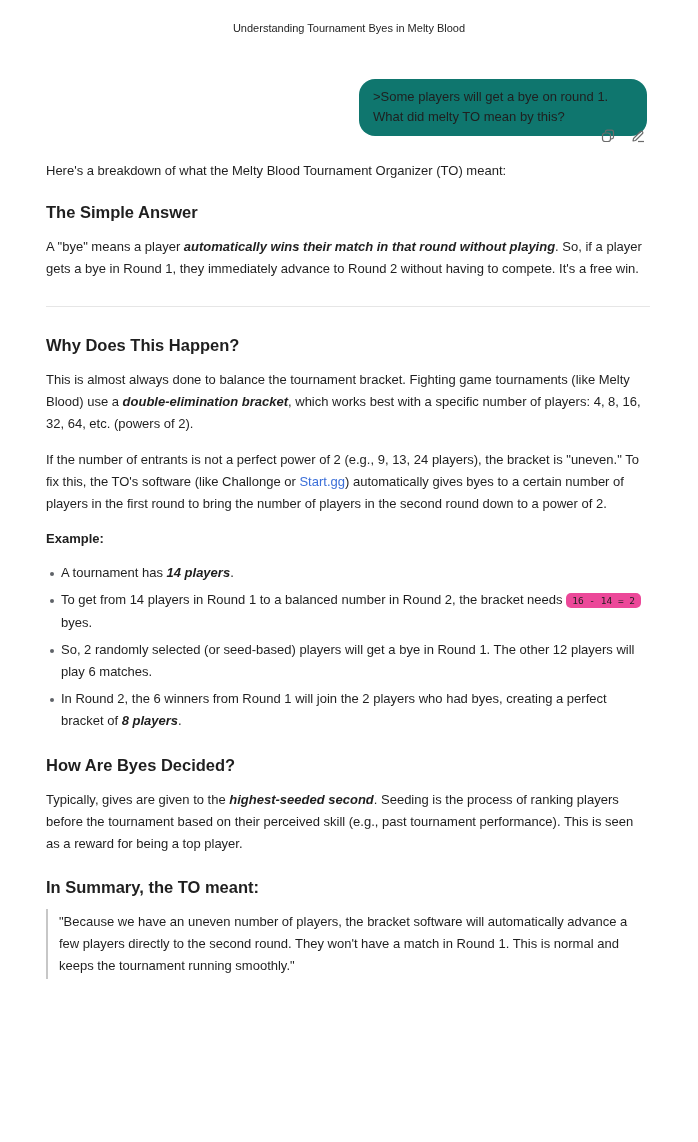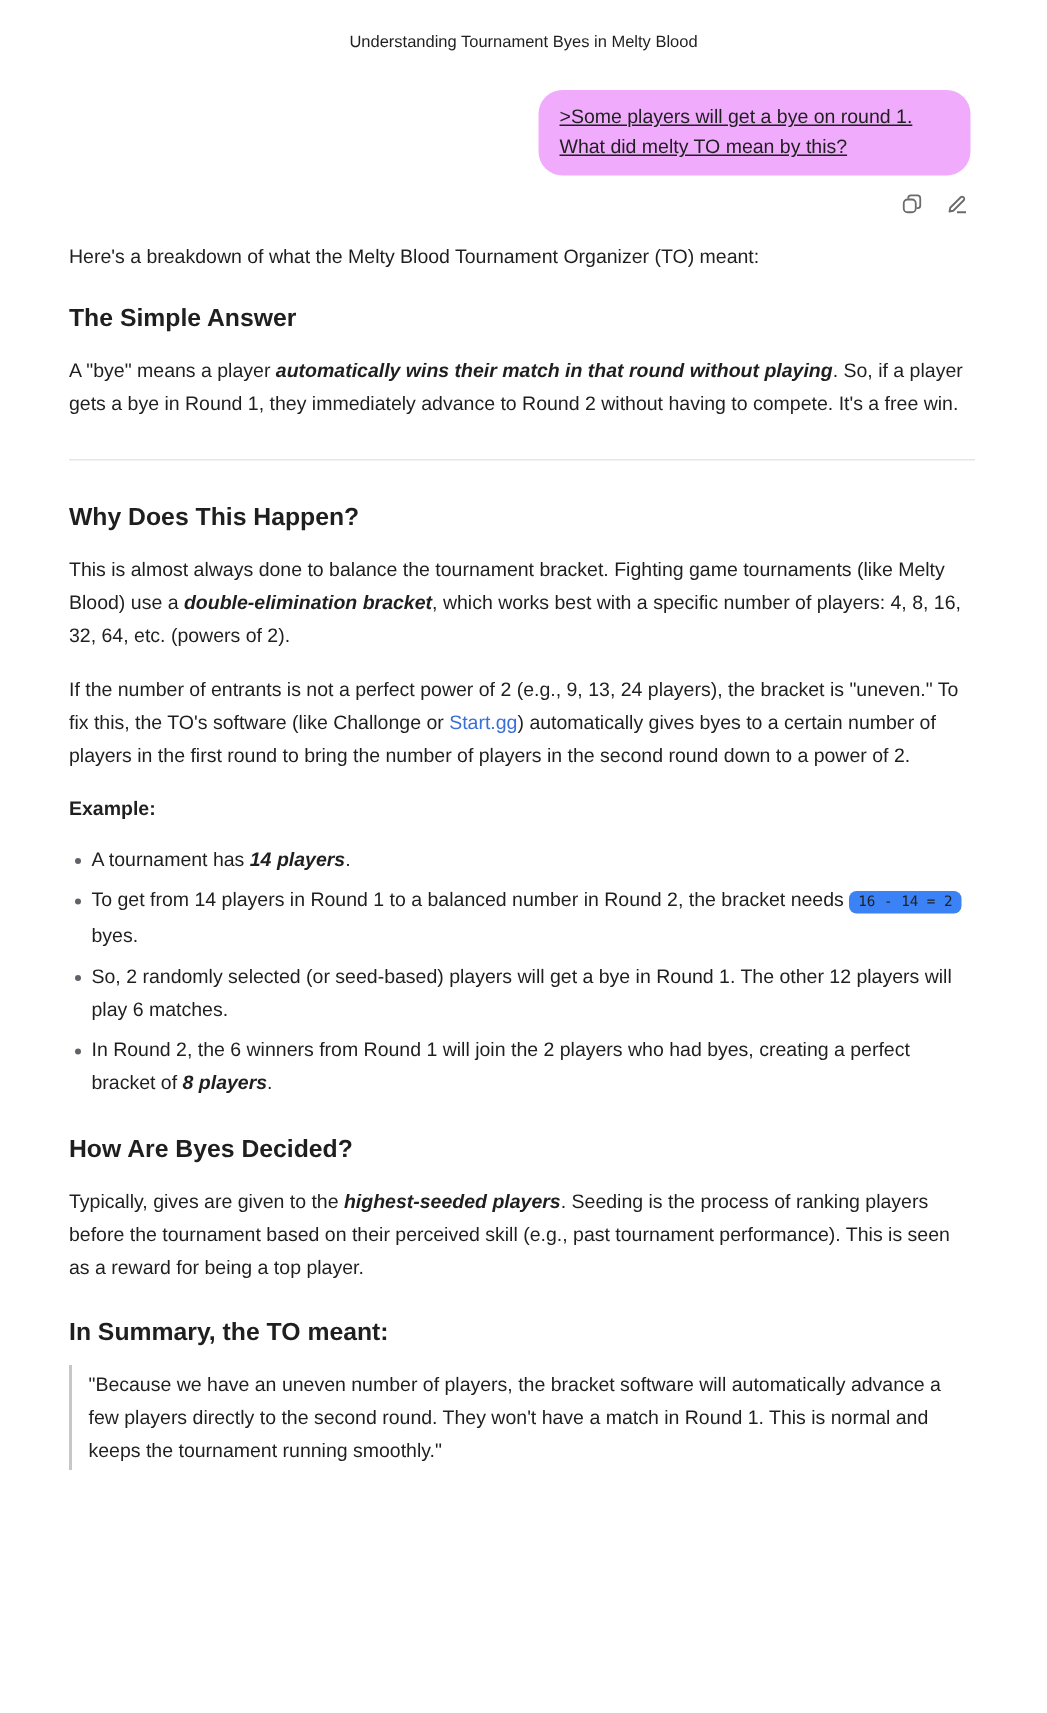--- a/index.html
+++ b/index.html
@@ -8,26 +8,25 @@
     font-family: "Liberation Sans", "DejaVu Sans", sans-serif;
     color: #1f1f1f;
     position: relative;
   }
   .title-bar {
     position: absolute; left: 0; top: 0; width: 698px; height: 34px;
     display: flex; align-items: flex-end; justify-content: center;
     font-size: 11px; color: #1f1f1f; font-weight: 500;
   }
   .user-msg {
-    position: absolute; right: 51px; top: 60px;
-    background: #f0abfc; border-radius: 16px;
+    position: absolute; right: 51px; top: 79px;
+    background: #0f766e; border-radius: 16px;
     padding: 8px 14px 9px 14px;
     font-size: 13px; line-height: 20px; color: #1f1f1f;
     max-width: 260px;
-    text-decoration: underline;
   }
   .user-actions {
     position: absolute; right: 52px; top: 128px;
     display: flex; gap: 14px; align-items: center;
   }
   .icon-btn { width: 16px; height: 16px; display: inline-flex; align-items: center; justify-content: center; cursor: pointer; }
   .content {
     position: absolute; left: 46px; top: 160px; width: 604px;
     font-size: 13px; line-height: 22px; color: #1f1f1f;
   }
@@ -44,21 +43,21 @@
   .p-if { margin-bottom: 13px !important; }
   .example-label { font-weight: bold; margin-bottom: 12px !important; }
   ul { margin: 0; padding: 0 0 0 0; list-style: none; }
   ul li { position: relative; padding-left: 15px; margin-bottom: 5px; }
   ul li::before {
     content: ""; position: absolute; left: 4px; top: 10px;
     width: 4px; height: 4px; border-radius: 50%; background: #5f6368;
   }
   .code {
     font-family: "DejaVu Sans Mono", monospace; font-size: 9.5px;
-    background: #3b82f6; border-radius: 5px; padding: 2px 6px;
+    background: #ec4899; border-radius: 5px; padding: 2px 6px;
   }
   a.link { color: #3b6fd8; text-decoration: none; }
   .h-how { margin-top: 21px; margin-bottom: 12px; }
   .h-sum { margin-top: 20px; margin-bottom: 10px; }
   blockquote {
     margin: 0; padding: 2px 0 2px 11px;
     border-left: 2px solid #c7c7c7;
   }
   b { font-weight: bold; font-style: italic; }
 </style>
@@ -102,19 +101,19 @@
 
   <p class="example-label">Example:</p>
   <ul>
     <li><span>A tournament has </span><b>14 players</b><span>.</span></li>
     <li><span>To get from 14 players in Round 1 to a balanced number in Round 2, the bracket needs </span><span class="code">16 - 14 = 2</span><span> byes.</span></li>
     <li><span>So, 2 randomly selected (or seed-based) players will get a bye in Round 1. The other 12 players will play 6 matches.</span></li>
     <li><span>In Round 2, the 6 winners from Round 1 will join the 2 players who had byes, creating a perfect bracket of </span><b>8 players</b><span>.</span></li>
   </ul>
 
   <h2 class="h-how">How Are Byes Decided?</h2>
-  <p><span>Typically, gives are given to the </span><b>highest-seeded players</b><span>. Seeding is the process of ranking players before the tournament based on their perceived skill (e.g., past tournament performance). This is seen as a reward for being a top player.</span></p>
+  <p><span>Typically, gives are given to the </span><b>highest-seeded second</b><span>. Seeding is the process of ranking players before the tournament based on their perceived skill (e.g., past tournament performance). This is seen as a reward for being a top player.</span></p>
 
   <h2 class="h-sum">In Summary, the TO meant:</h2>
   <blockquote>
     <span>"Because we have an uneven number of players, the bracket software will automatically advance a few players directly to the second round. They won't have a match in Round 1. This is normal and keeps the tournament running smoothly."</span>
   </blockquote>
 </div>
 
 </body></html>

